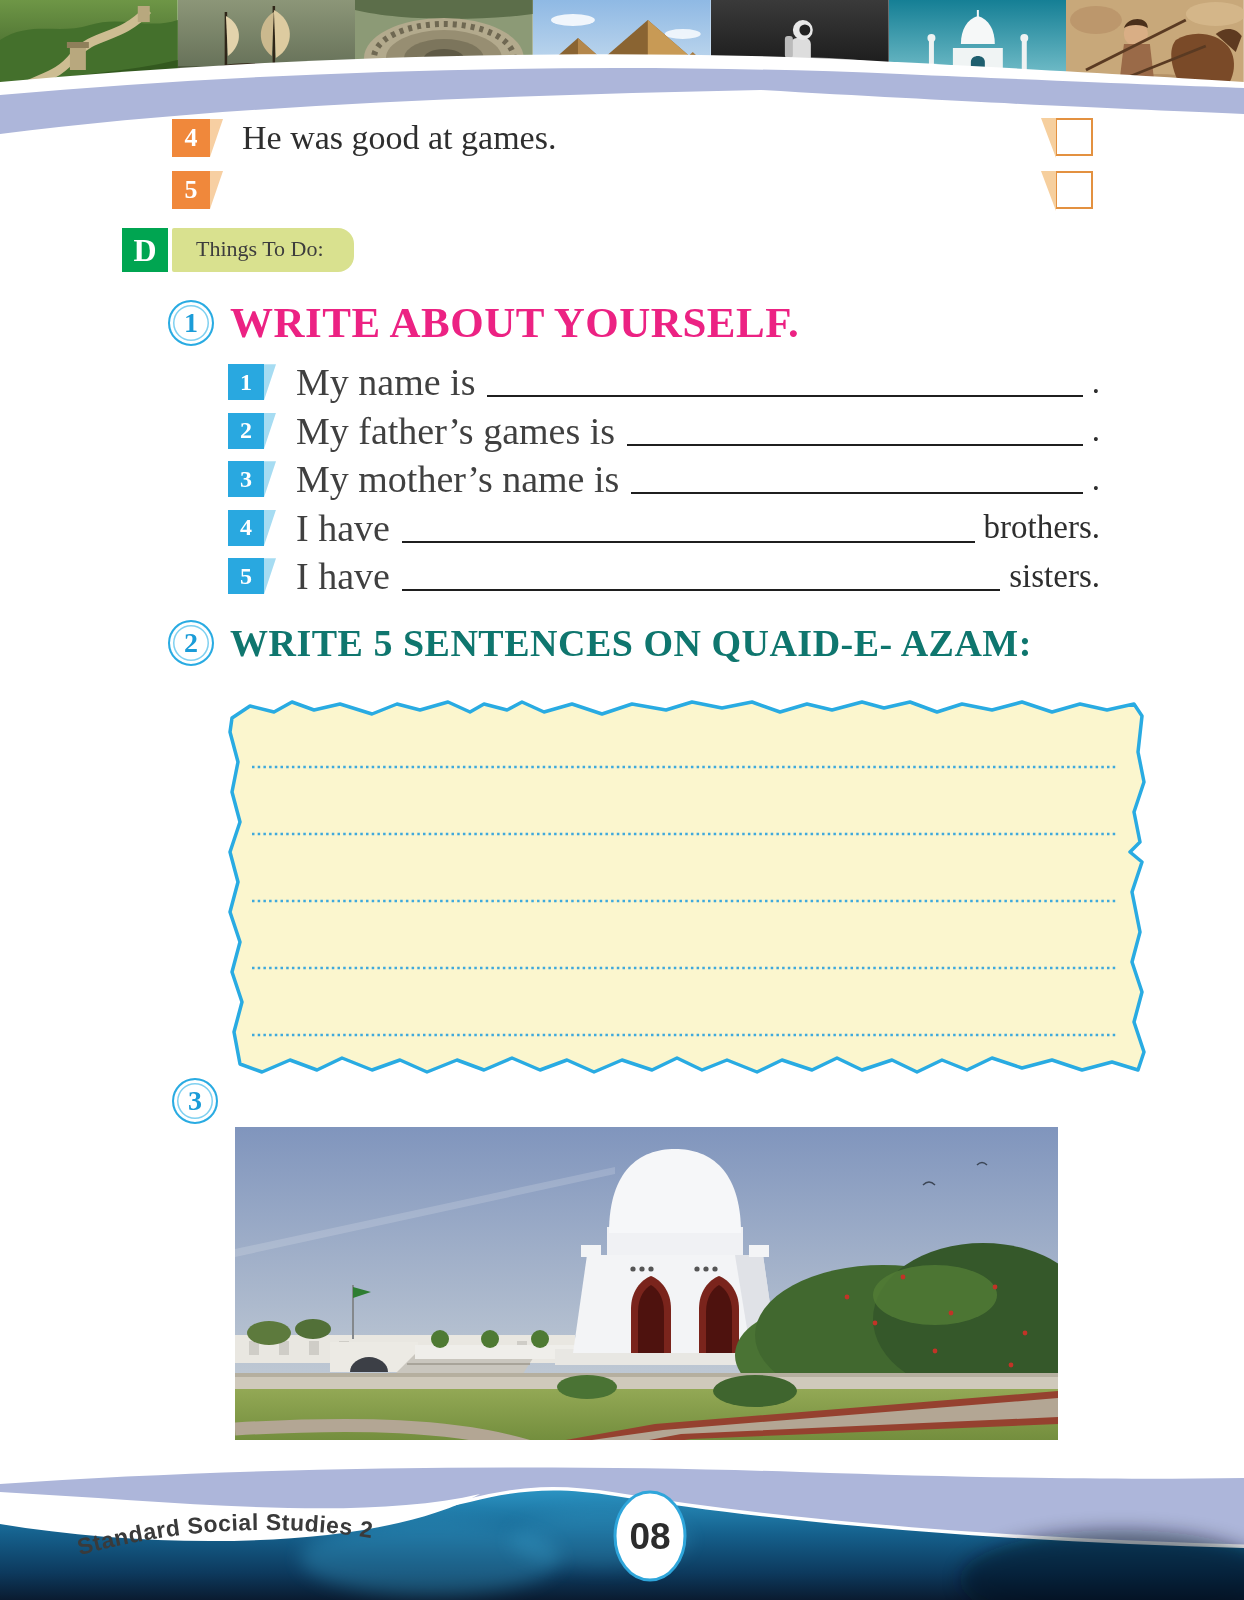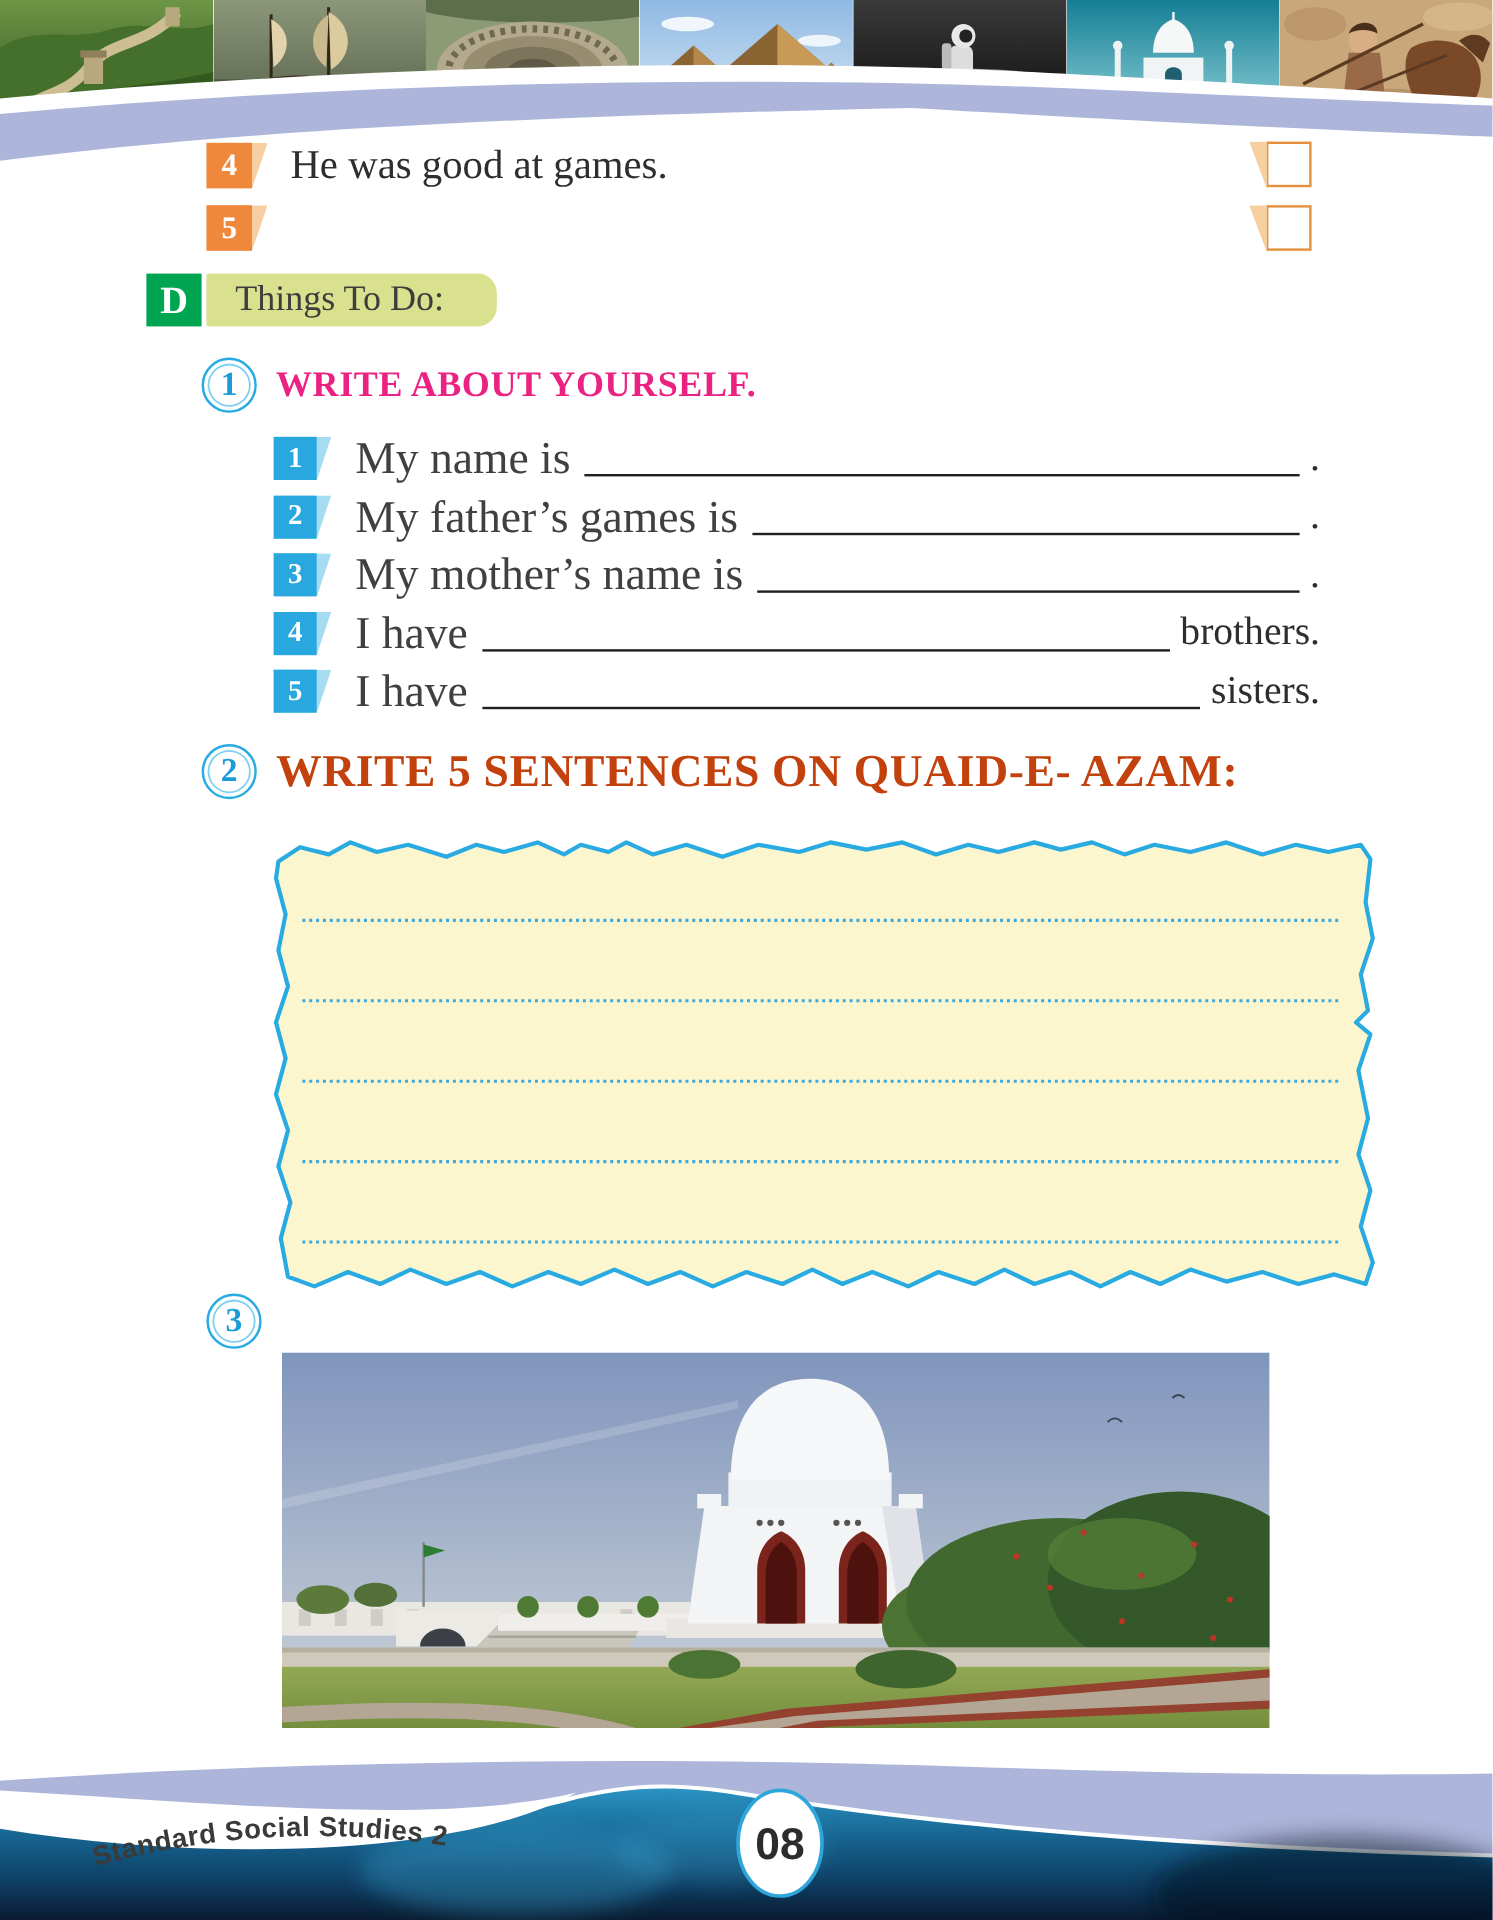--- a/index.html
+++ b/index.html
@@ -41,33 +41,33 @@
   }
 
   
   .dsec { position:absolute; top:228px; left:122px; display:flex; height:44px; }
   .d-badge {
     width:46px; background:#00A551; color:#fff; font-size:32px; font-weight:bold;
     display:flex; align-items:center; justify-content:center;
   }
   .d-pill {
     background:#D9E18F; border-radius:2px 16px 16px 2px; display:flex; align-items:center;
-    padding:0 44px 2px 24px; font-size:30px; color:#3d3d3d; margin-left:4px; white-space:nowrap;
+    padding:0 30px 2px 24px; font-size:22px; color:#3d3d3d; margin-left:4px; white-space:nowrap;
   }
 
   
   .task-heading { position:absolute; display:flex; align-items:center; gap:16px; }
   .circ {
     width:46px; height:46px; border:2.5px solid #29ABE2; border-radius:50%;
     display:flex; align-items:center; justify-content:center; flex:0 0 auto;
     box-shadow: inset 0 0 0 3px #ffffff, inset 0 0 0 4.5px #7fd0f0;
     font-size:28px; font-weight:bold; color:#1b9cd8;
   }
-  .h-pink { color:#EC2283; font-size:30px; font-weight:bold; letter-spacing:.5px; white-space:nowrap; }
-  .h-blue { color:#c2410c; font-size:38px; font-weight:bold; letter-spacing:.5px; white-space:nowrap; }
+  .h-pink { color:#EC2283; font-size:43px; font-weight:bold; letter-spacing:.5px; white-space:nowrap; }
+  .h-blue { color:#0f766e; font-size:38px; font-weight:bold; letter-spacing:.5px; white-space:nowrap; }
 
   
   .wlist { position:absolute; top:358px; left:228px; width:872px; }
   .wrow { display:flex; align-items:center; height:48.5px; }
   .wtext { margin-left:32px; font-size:38px; color:#404040; white-space:nowrap; }
   .wblank { flex:1; border-bottom:2px solid #1f1f1f; height:30px; margin:0 3px 0 12px; }
   .wafter { font-size:33px; color:#2e2e2e; white-space:nowrap; margin-left:6px; }
 
   
   .paper { position:absolute; left:222px; top:692px; width:930px; height:392px; }

